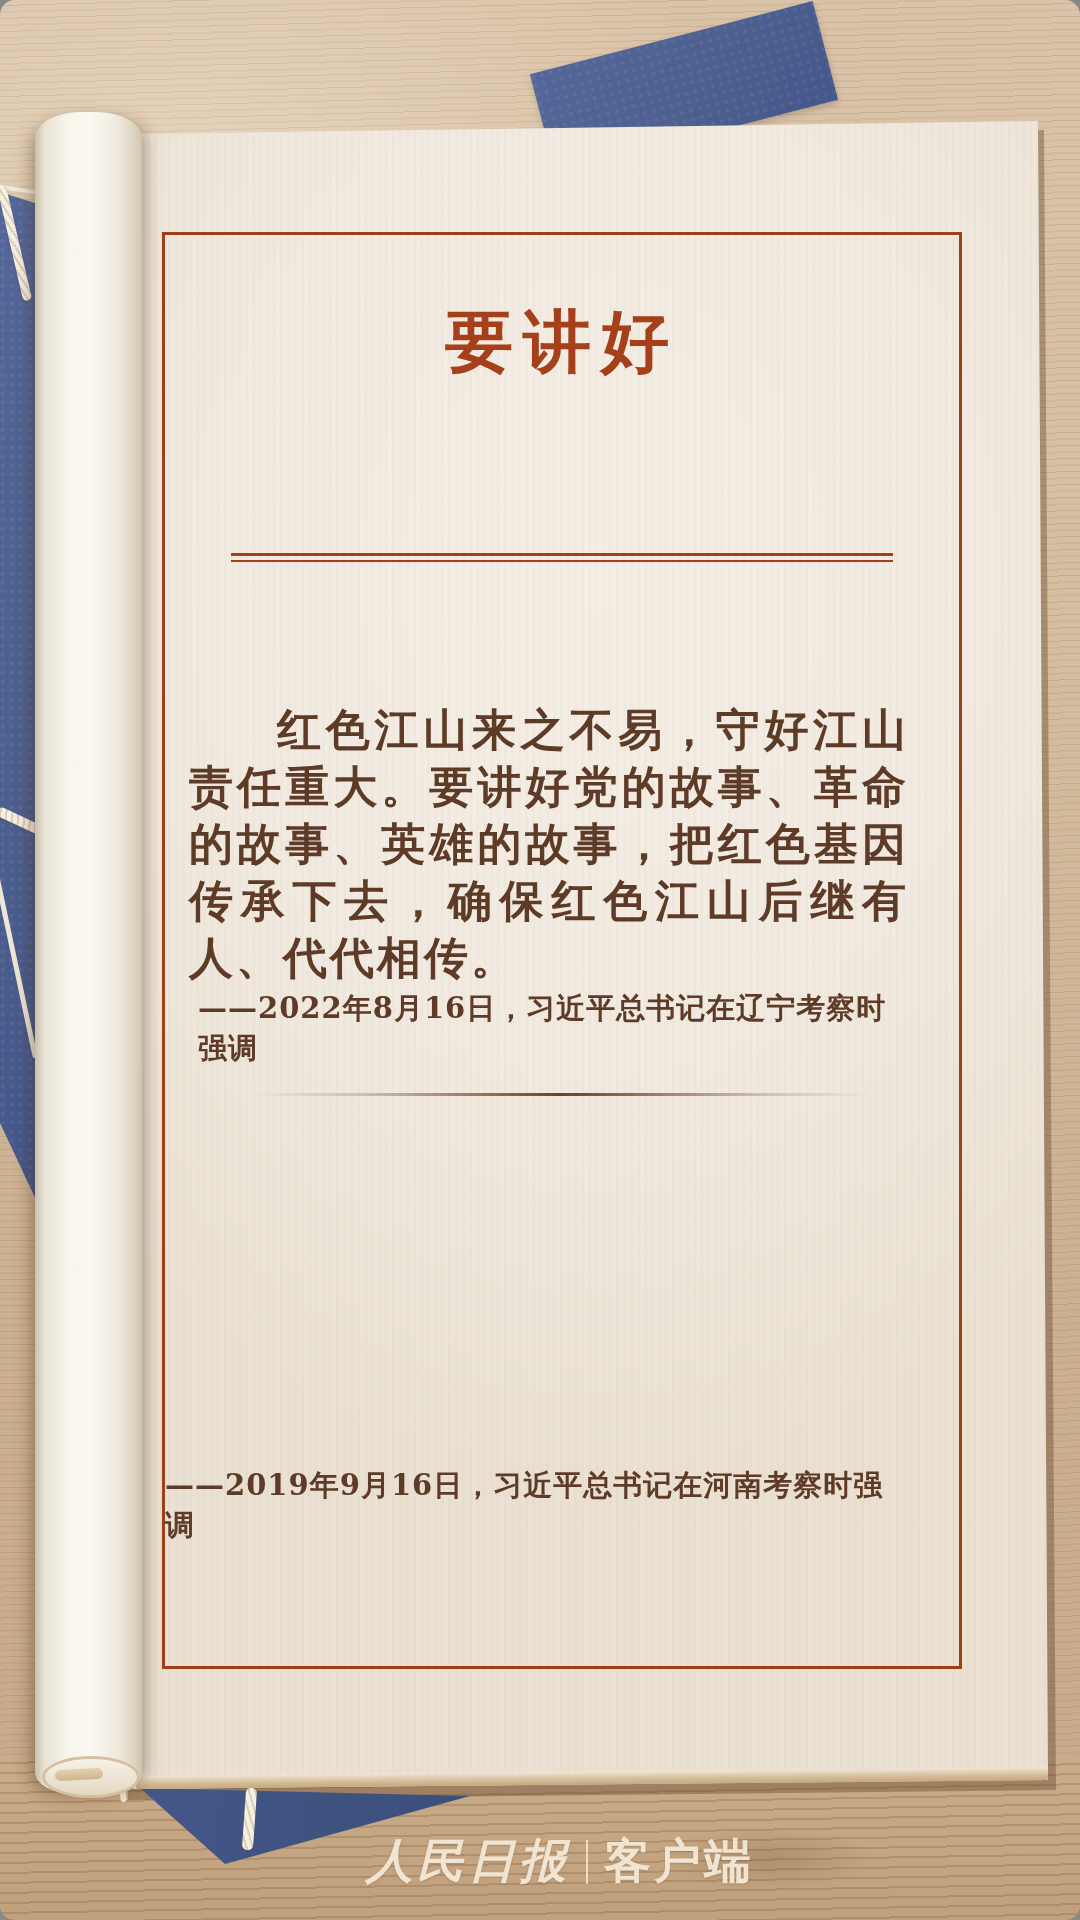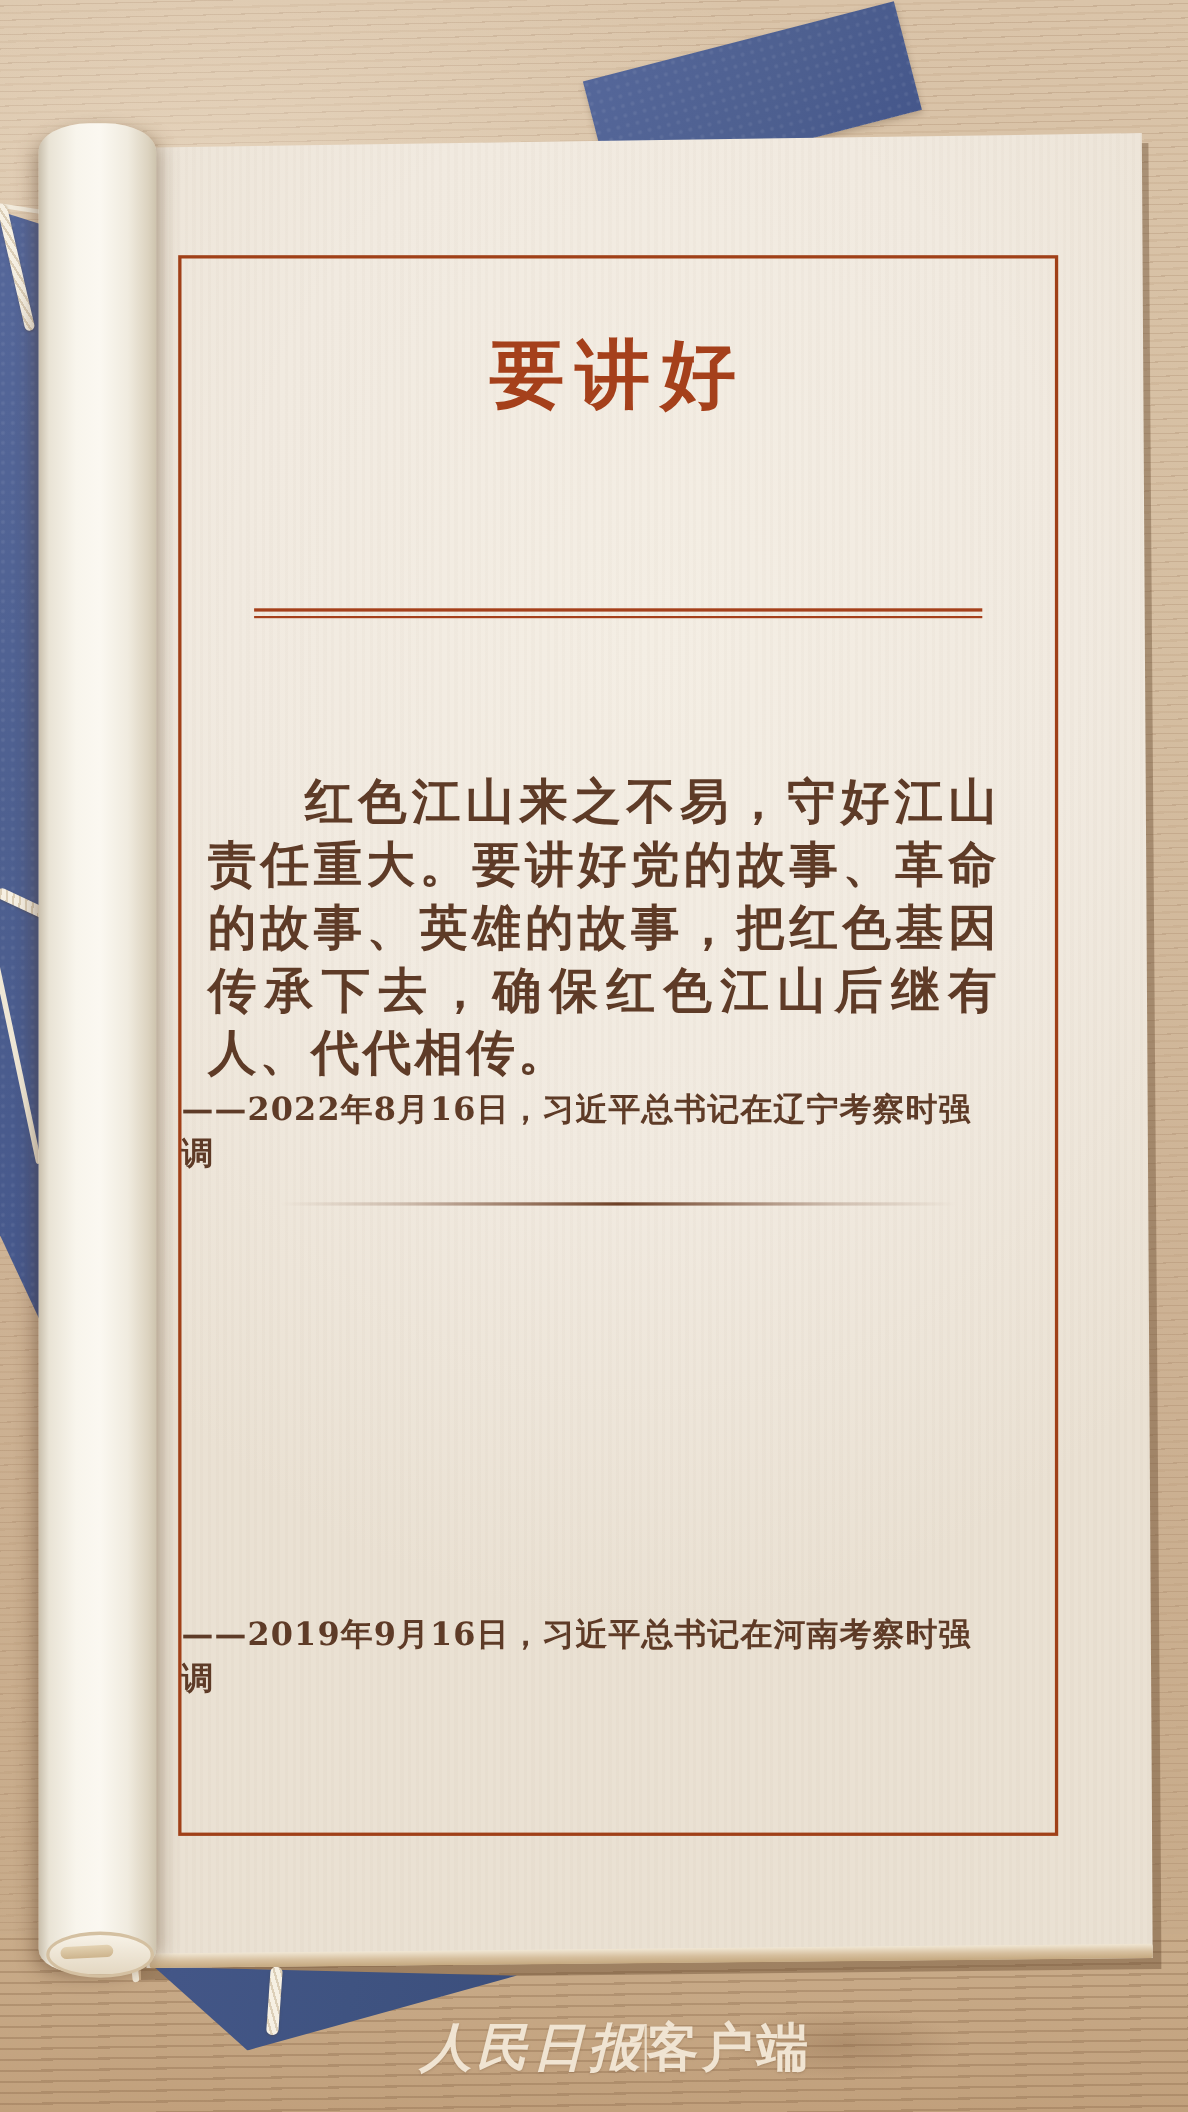--- a/index.html
+++ b/index.html
@@ -1,18 +1,19 @@
 <!DOCTYPE html>
 <html style="--accent: #A5401B; --ink: #5E3B27; --frame: #A04018; --paper: #F1EAE0; --cover: #4E6090; --wood: #D3BB9D; --logo: #F0E4D2;"><head>
 <meta charset="utf-8">
 <style>
   html,body{margin:0;padding:0;background:#888;}
   .stage{
     position:relative;width:1080px;height:1920px;overflow:hidden;
     font-family:"DejaVu Serif","Liberation Serif",serif;
+    border-radius:15px;
   }
   
   .wood{
     position:absolute;inset:0;z-index:0;
     background:
       radial-gradient(ellipse 900px 500px at 18% 8%, rgba(255,246,232,.30), transparent 60%),
       repeating-linear-gradient(178.5deg,
         rgba(146,110,80,0) 0 5px, rgba(146,110,80,.22) 5px 6px,
         rgba(146,110,80,0) 6px 11px, rgba(167,132,98,.14) 11px 13px),
       linear-gradient(180deg,#DAC4A9 0%,#D5BEA1 32%,#CDB294 62%,#C6A987 100%);
@@ -83,28 +84,28 @@
   .title-rule{position:absolute;left:50%;top:318px;transform:translateX(-50%);
     width:662px;height:9px;box-sizing:border-box;
     border-top:3px solid var(--accent,#A5401B);border-bottom:2px solid var(--accent,#A5401B);}
   .quote{position:absolute;left:24px;right:50px;color:var(--ink,#5E3B27);
     font-size:44px;line-height:57px;letter-spacing:3px;font-weight:bold;
     text-align:justify;text-indent:2em;}
   .q1{top:466px;}
   .q2{top:928px;}
   .attr{position:absolute;right:60px;color:var(--ink,#5E3B27);
     font-size:29px;letter-spacing:1px;font-weight:bold;}
-  .a1{top:754px;}
+  .a1{top:754px;padding-left:33px;}
   .a2{top:1220px;margin-top:11px;}
   .quote-divider{position:absolute;left:50%;top:858px;transform:translateX(-50%);
     width:615px;height:3px;
     background:linear-gradient(90deg,rgba(110,64,38,0) 0%,rgba(110,64,38,.25) 18%,#6E4026 50%,rgba(110,64,38,.25) 82%,rgba(110,64,38,0) 100%);}
   
   .footer{position:absolute;left:0;right:0;top:1830px;z-index:13;
-    display:flex;align-items:center;justify-content:center;color:var(--logo,#F0E4D2);margin-left:40px;}
+    display:flex;align-items:center;justify-content:center;gap:16px;color:var(--logo,#F0E4D2);margin-left:40px;}
   .brand{font-size:47px;font-style:italic;font-weight:bold;letter-spacing:4px;
     font-family:"DejaVu Serif","Liberation Serif",serif;text-shadow:0 1px 2px rgba(120,90,60,.35);}
   .brand-bar{width:2px;height:44px;background:var(--logo,#F0E4D2);opacity:.9;}
   .suffix{font-size:47px;font-weight:bold;letter-spacing:3px;
     font-family:Liberation Sans, sans-serif;text-shadow:0 1px 2px rgba(120,90,60,.35);}
 </style>
 </head>
 <body>
 
 <div class="stage">

